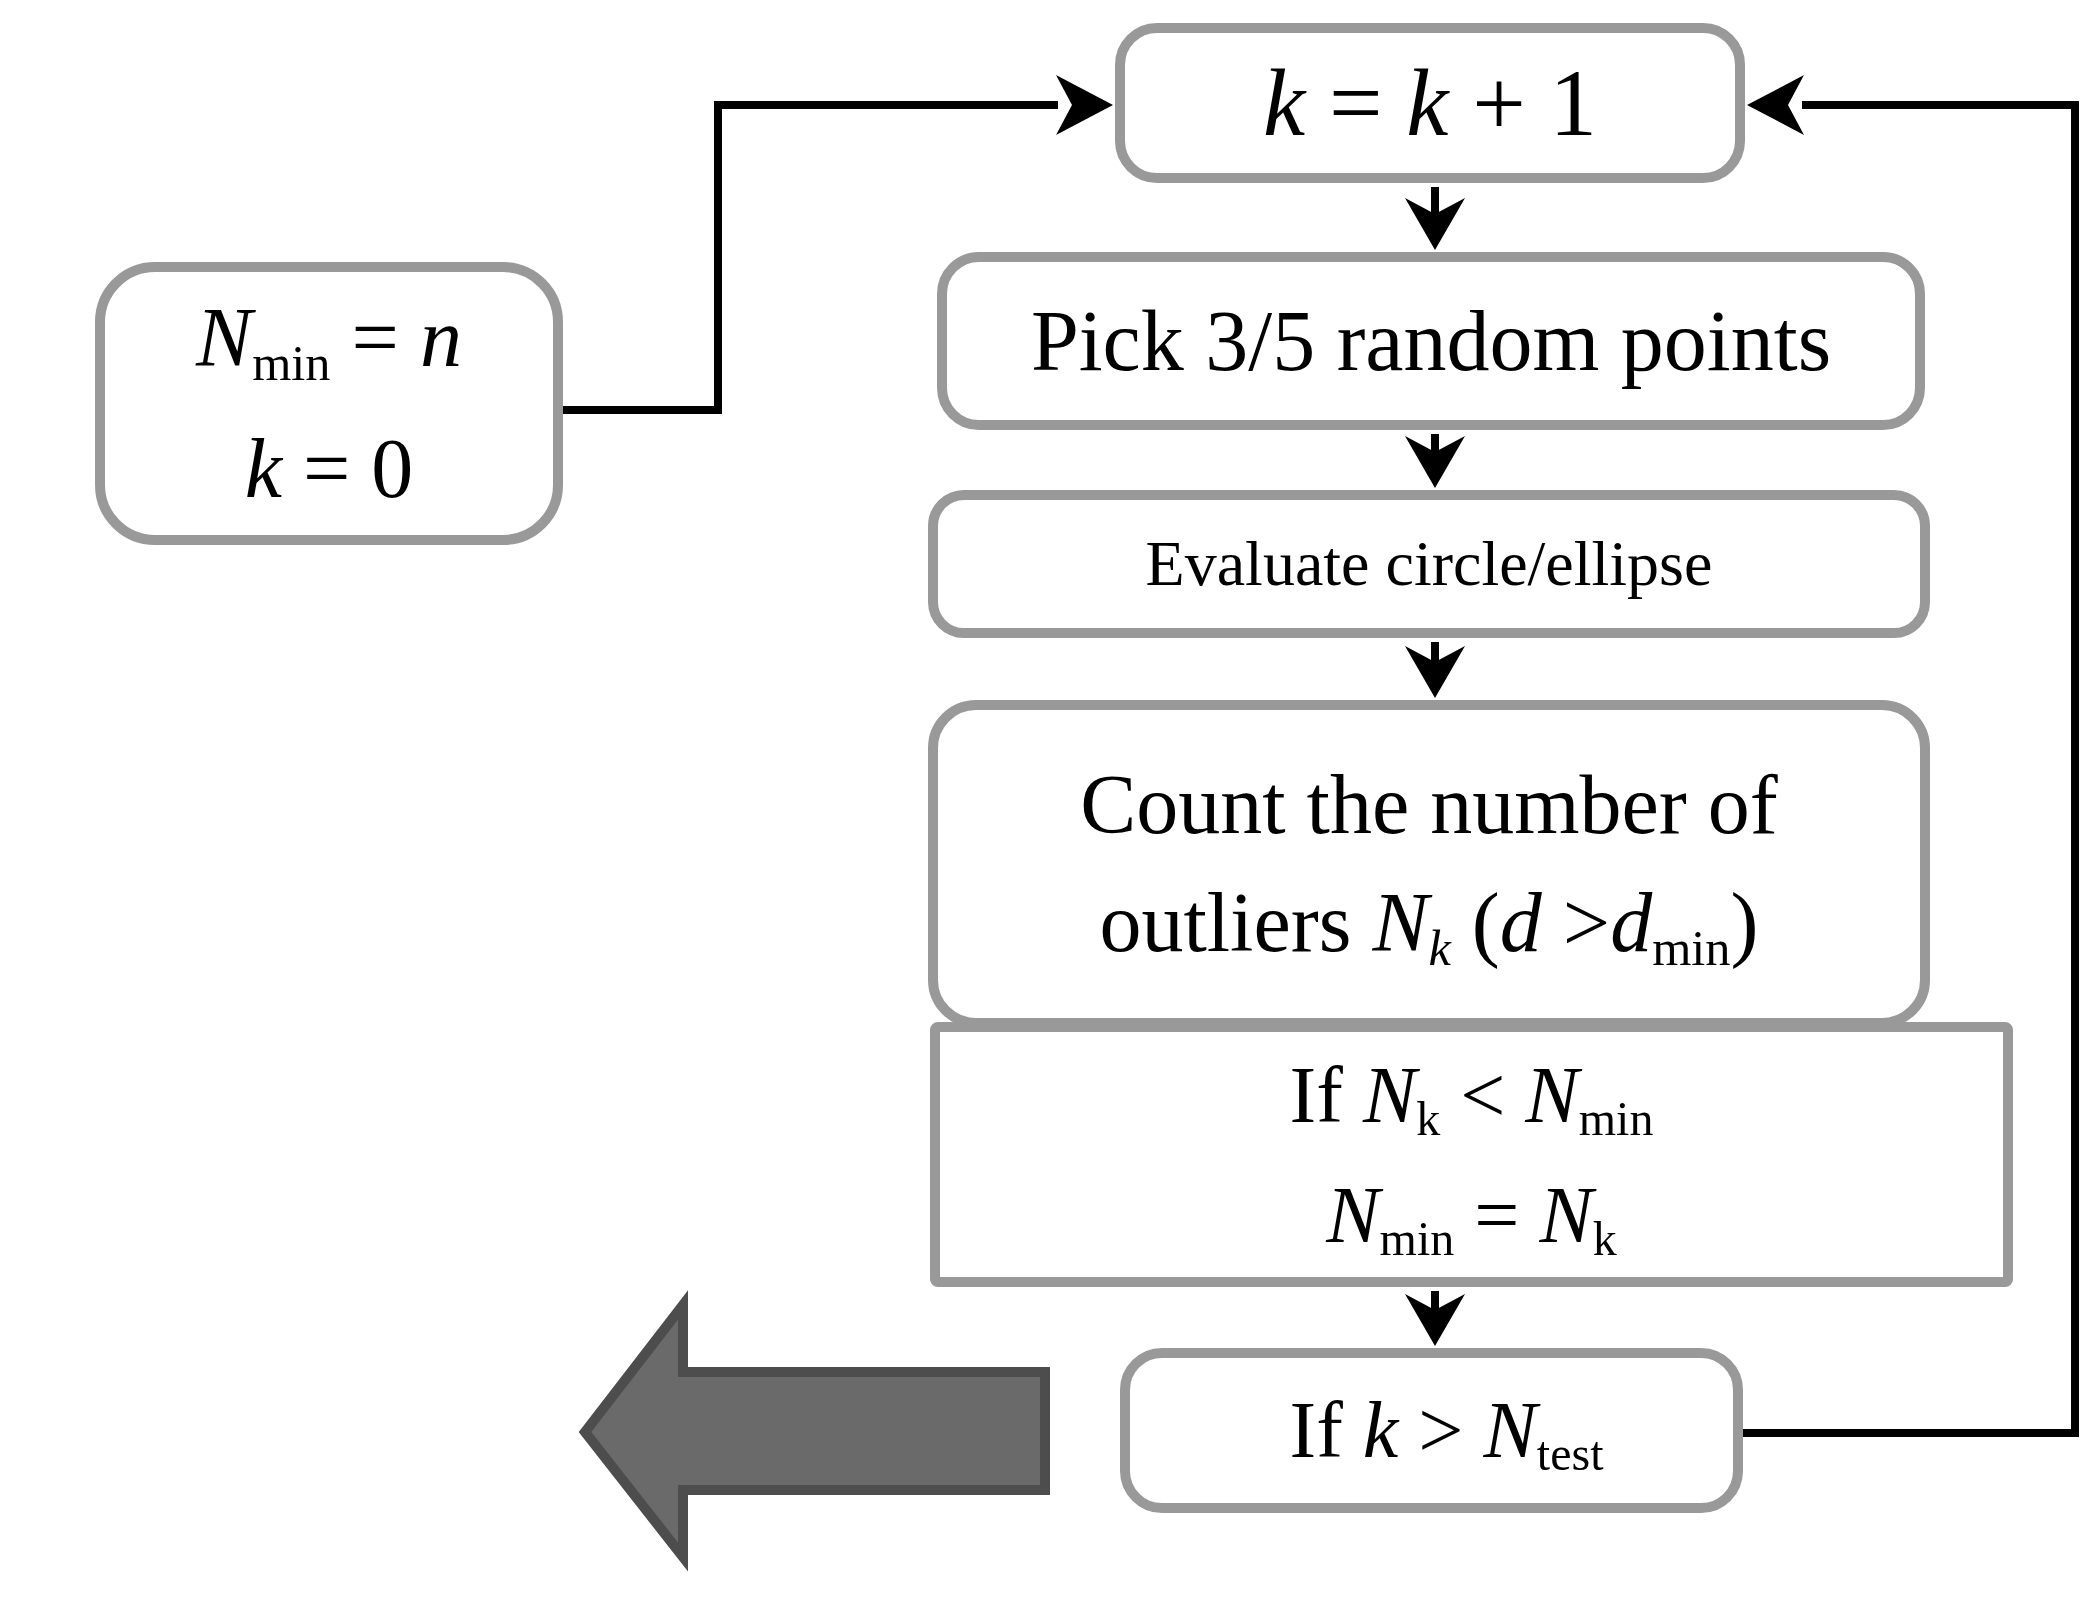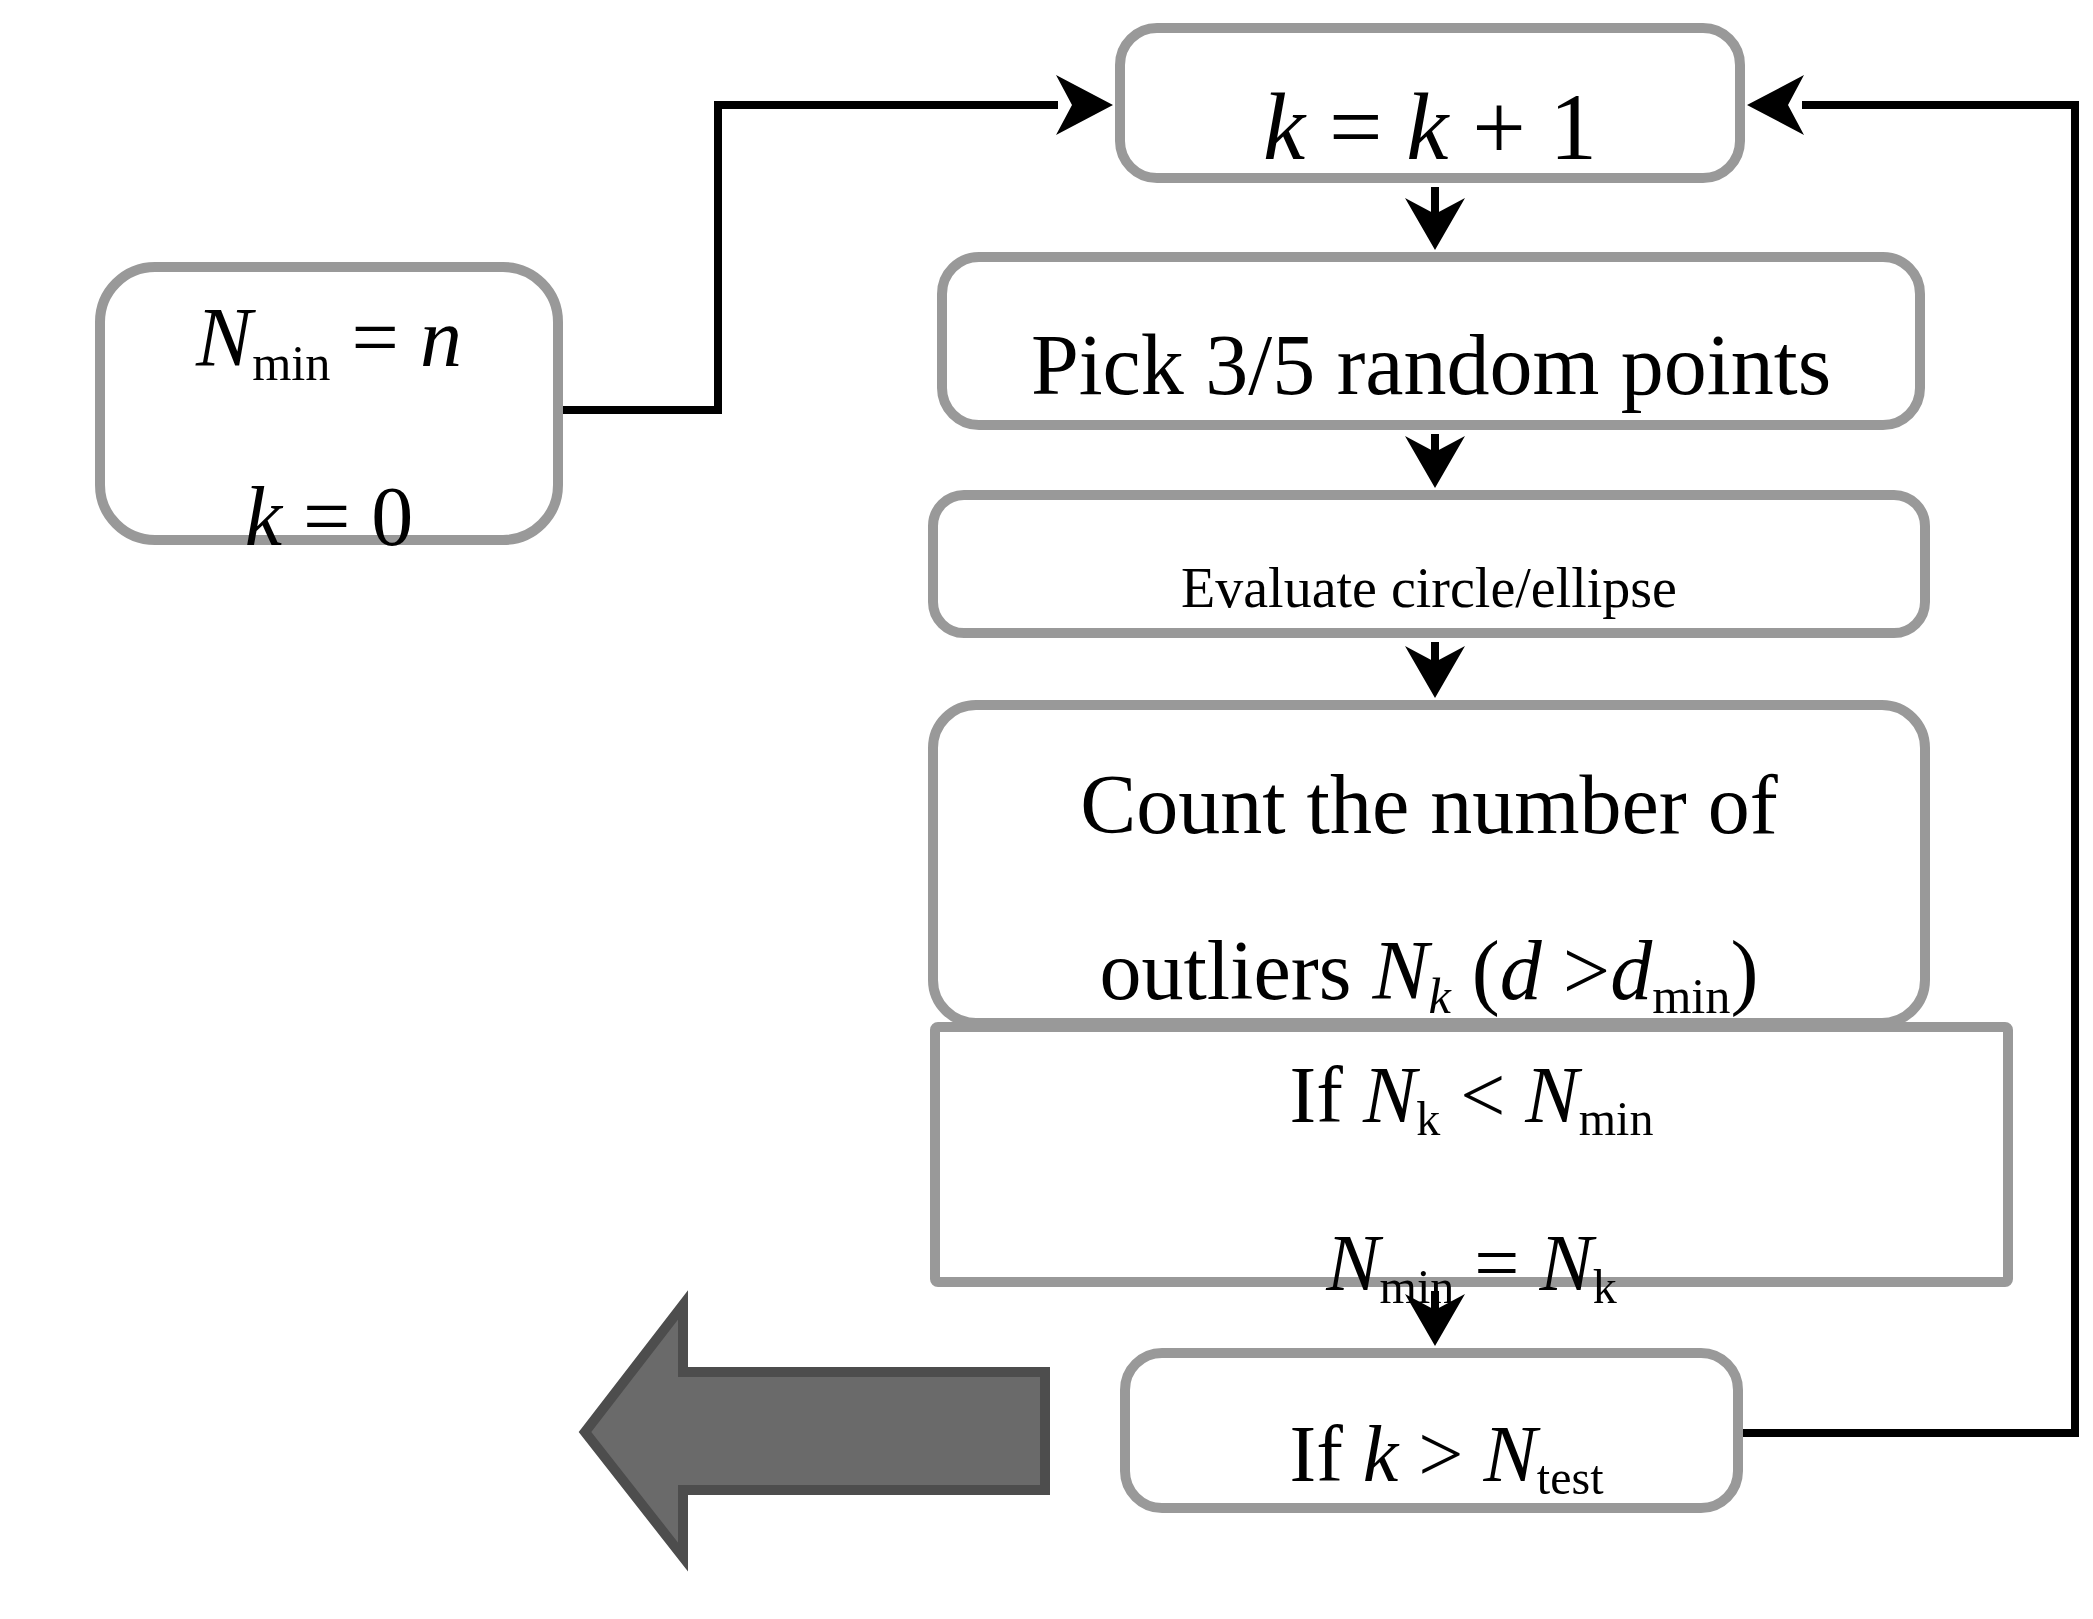--- a/index.html
+++ b/index.html
@@ -20,26 +20,26 @@
     border:10px solid #999999;border-radius:42px;
     background:#ffffff;
     display:flex;flex-direction:column;align-items:center;justify-content:center;
     text-align:center;white-space:nowrap;
   }
   .it{font-style:italic;}
   .sub{font-size:0.6em;position:relative;top:0.28em;}
   #node-increment{left:1115px;top:23px;width:630px;height:160px;font-size:95px;}
   #node-init{left:95px;top:262px;width:468px;height:283px;font-size:84px;line-height:1.55;border-radius:60px;}
   #node-pick{left:937px;top:252px;width:988px;height:178px;font-size:86px;}
-  #node-evaluate{left:928px;top:490px;width:1002px;height:148px;font-size:56px;border-radius:36px;}
+  #node-evaluate{left:928px;top:490px;width:1002px;height:148px;font-size:64px;border-radius:36px;}
   #node-count{left:928px;top:700px;width:1002px;height:328px;font-size:84px;line-height:1.4;border-radius:48px;}
   #node-update{left:930px;top:1022px;width:1083px;height:265px;font-size:80px;line-height:1.5;border-radius:8px;}
   #node-test{left:1120px;top:1348px;width:623px;height:165px;font-size:80px;padding-left:30px;}
   #node-best{left:15px;top:1263px;width:452px;height:337px;font-size:84px;line-height:1.45;border-radius:70px;}
-  .line{display:block;margin-top:48px;}
+  .line{display:block;}
 </style>
 </head>
 <body>
 
 <div id="canvas">
 
   <svg class="overlay" viewBox="0 0 2093 1619">
 
     <path class="conn" d="M495 410 H718 V105 H1058"></path>
     <path class="head" d="M1113 105 L1056 75 L1072 105 L1056 135 Z"></path>

